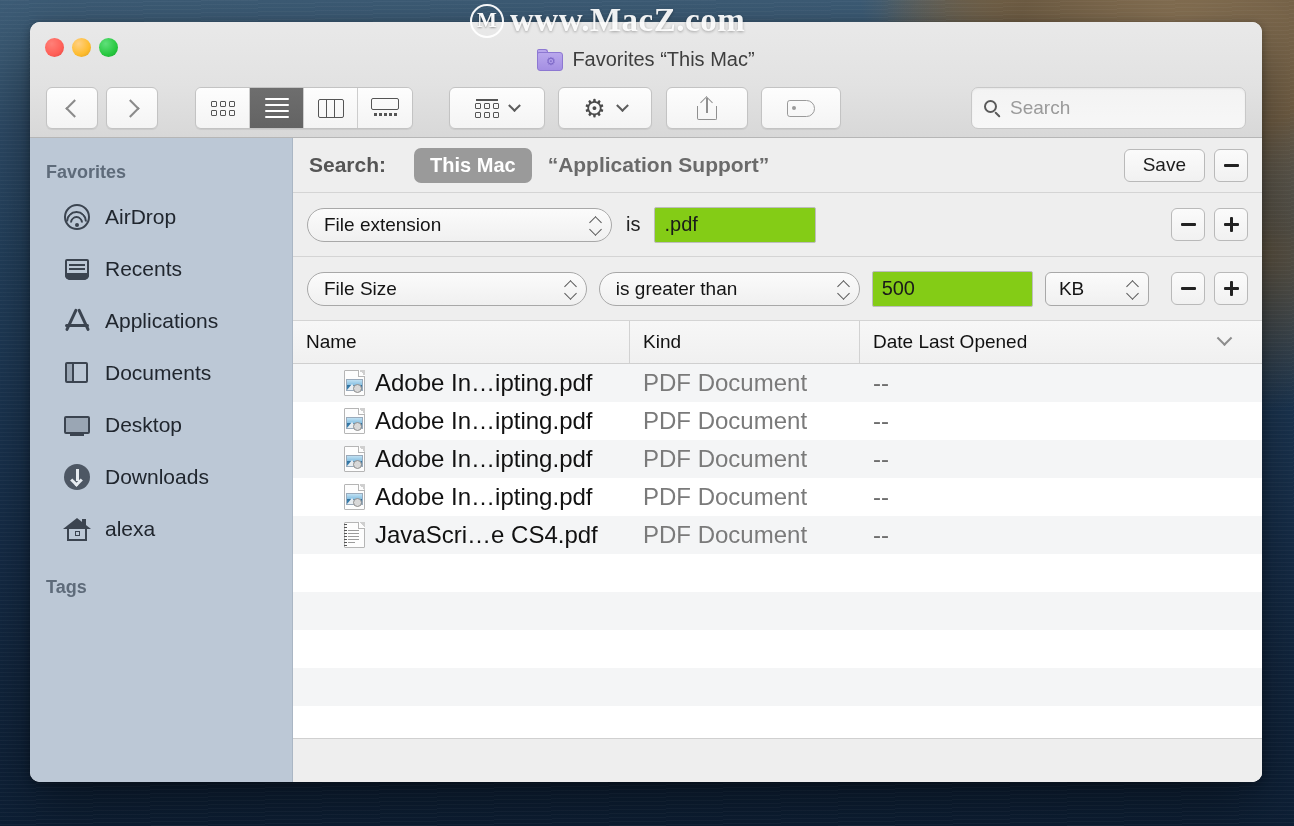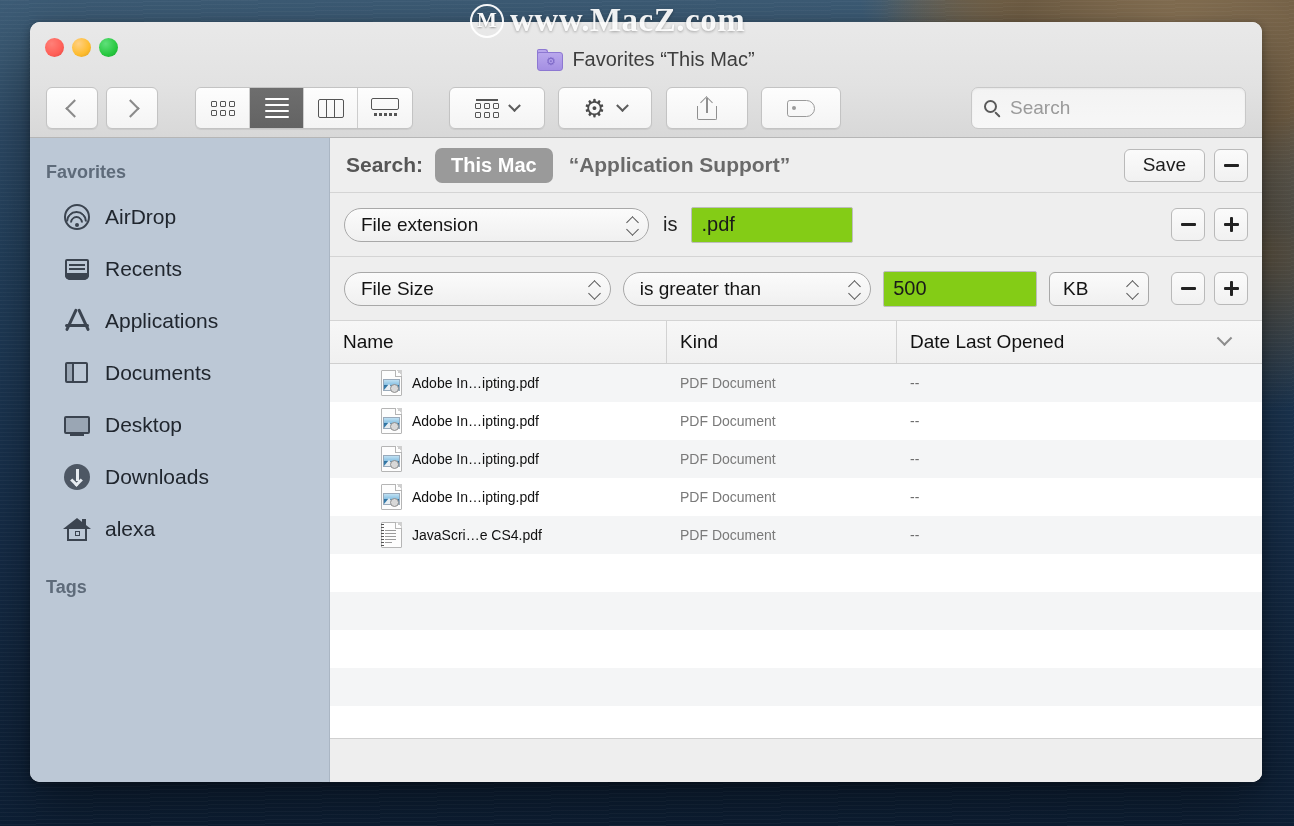--- a/index.html
+++ b/index.html
@@ -205,21 +205,21 @@
     font-family: "Liberation Sans", sans-serif;
     font-size: 19px; color: #2b2b2b; width: 100%;
   }
   #search-input::placeholder { color: #9a9a9a; }
 
   
   #body { flex: 1; display: flex; min-height: 0; }
 
   
   #sidebar {
-    width: 300px; flex: none;
+    width: 263px; flex: none;
     background: #bcc8d6;
     border-right: 1px solid #aab6c4;
     padding-top: 14px;
     overflow: hidden;
   }
   .sb-header {
     font-size: 18px; font-weight: 700; color: #5e6b7a;
     padding: 10px 0 8px 16px;
   }
   .sb-item {
@@ -274,21 +274,21 @@
 
   #scope-bar {
     height: 55px; flex: none;
     background: #eeeeee;
     border-bottom: 1px solid #d4d4d4;
     display: flex; align-items: center;
     padding: 0 14px 0 16px;
   }
   .scope-label { font-size: 21px; font-weight: 700; color: #555; }
   .scope-pill {
-    margin-left: 12px;
+    margin-left: 28px;
     background: #9a9a9a; color: #fff;
     font-size: 20px; font-weight: 700;
     padding: 6px 16px; border-radius: 7px;
     cursor: default;
   }
   .scope-term { margin-left: 16px; font-size: 21px; font-weight: 700; color: #6a6a6a; }
   .scope-right { margin-left: auto; display: flex; align-items: center; gap: 9px; }
   .mini-btn {
     background: linear-gradient(180deg, #fbfbfb, #f1f1f1);
     border: 1px solid #b9b9b9; border-radius: 6px;
@@ -357,21 +357,21 @@
     display: flex; align-items: center;
     font-size: 19px; color: #111;
   }
   .col-h { display: flex; align-items: center; height: 100%; padding-left: 13px; border-right: 1px solid #d2d2d2; cursor: default; }
   .col-h.name { width: 337px; }
   .col-h.kind { width: 230px; }
   .col-h.date { flex: 1; border-right: none; justify-content: space-between; padding-right: 32px; }
   .sort-chev { width: 11px; height: 11px; border: solid #8d8d8d; border-width: 0 2.4px 2.4px 0; transform: rotate(45deg) translate(-3px,-3px); }
 
   #file-list { flex: 1; overflow: hidden; }
-  .frow { display: flex; align-items: center; height: 38px; font-size: 14px; cursor: default; }
+  .frow { display: flex; align-items: center; height: 38px; font-size: 24px; cursor: default; }
   .frow.even { background: #ffffff; }
   .frow.odd  { background: #f4f5f6; }
   .frow .c-name { width: 337px; display: flex; align-items: center; gap: 10px; padding-left: 51px; color: #111; }
   .frow .c-kind { width: 230px; color: #7a7a7a; padding-left: 13px; }
   .frow .c-date { flex: 1; color: #6e6e6e; padding-left: 13px; }
 
   .fileicon { width: 21px; height: 26px; flex: none; position: relative; }
   .fileicon .sheet {
     position: absolute; inset: 0;
     background: #fdfdfd; border: 1px solid #b5b5b5; border-radius: 1px;

